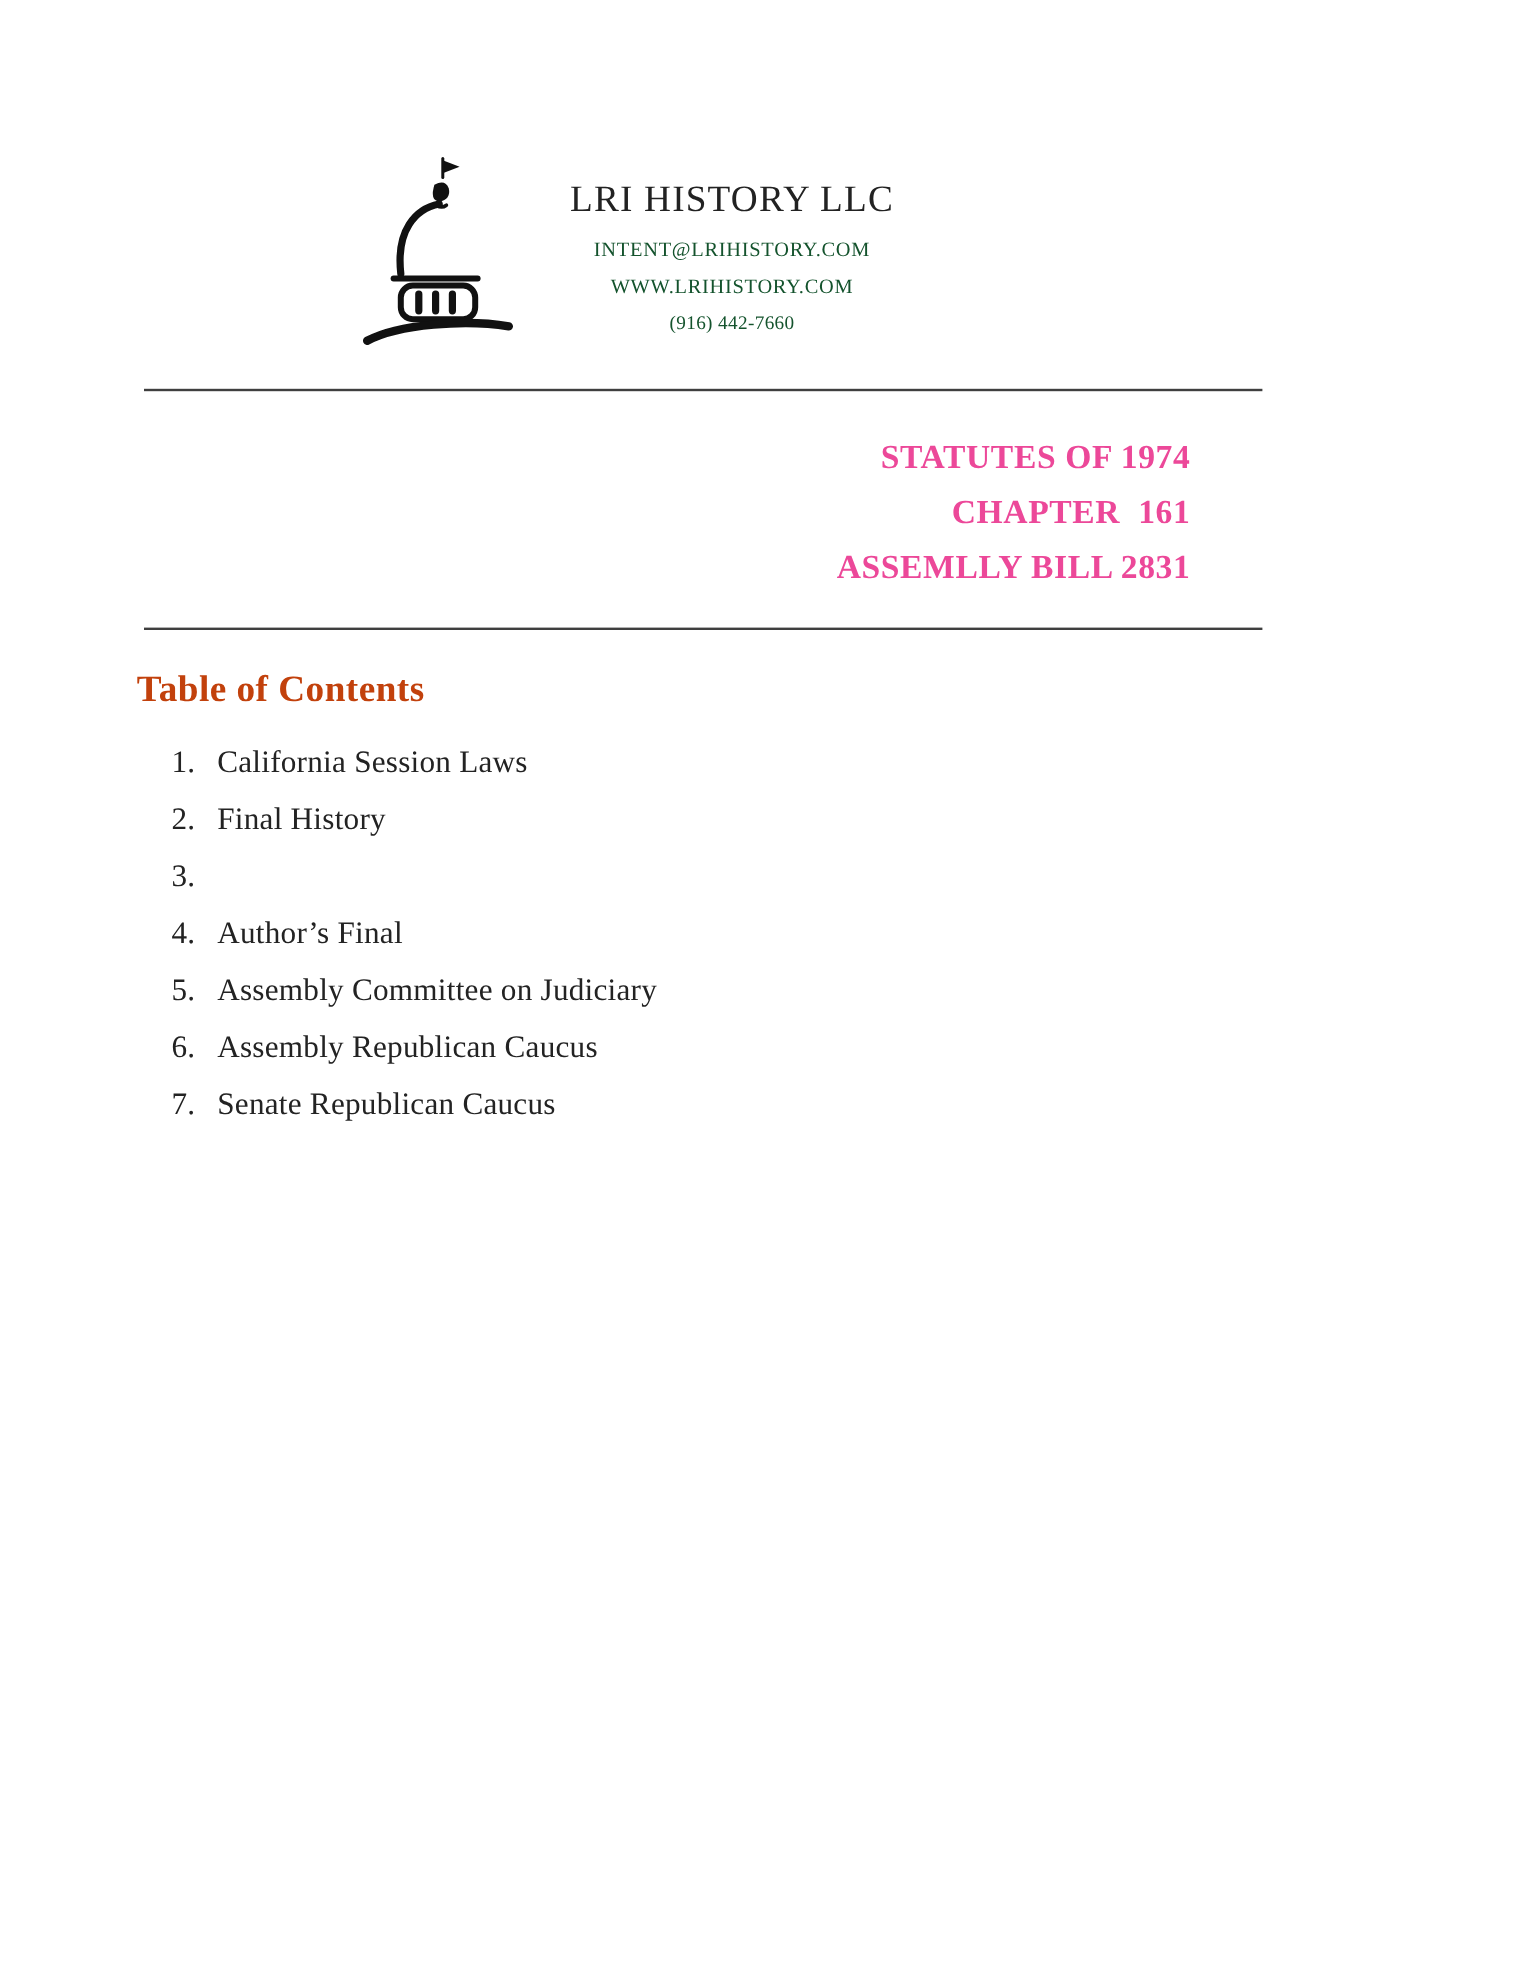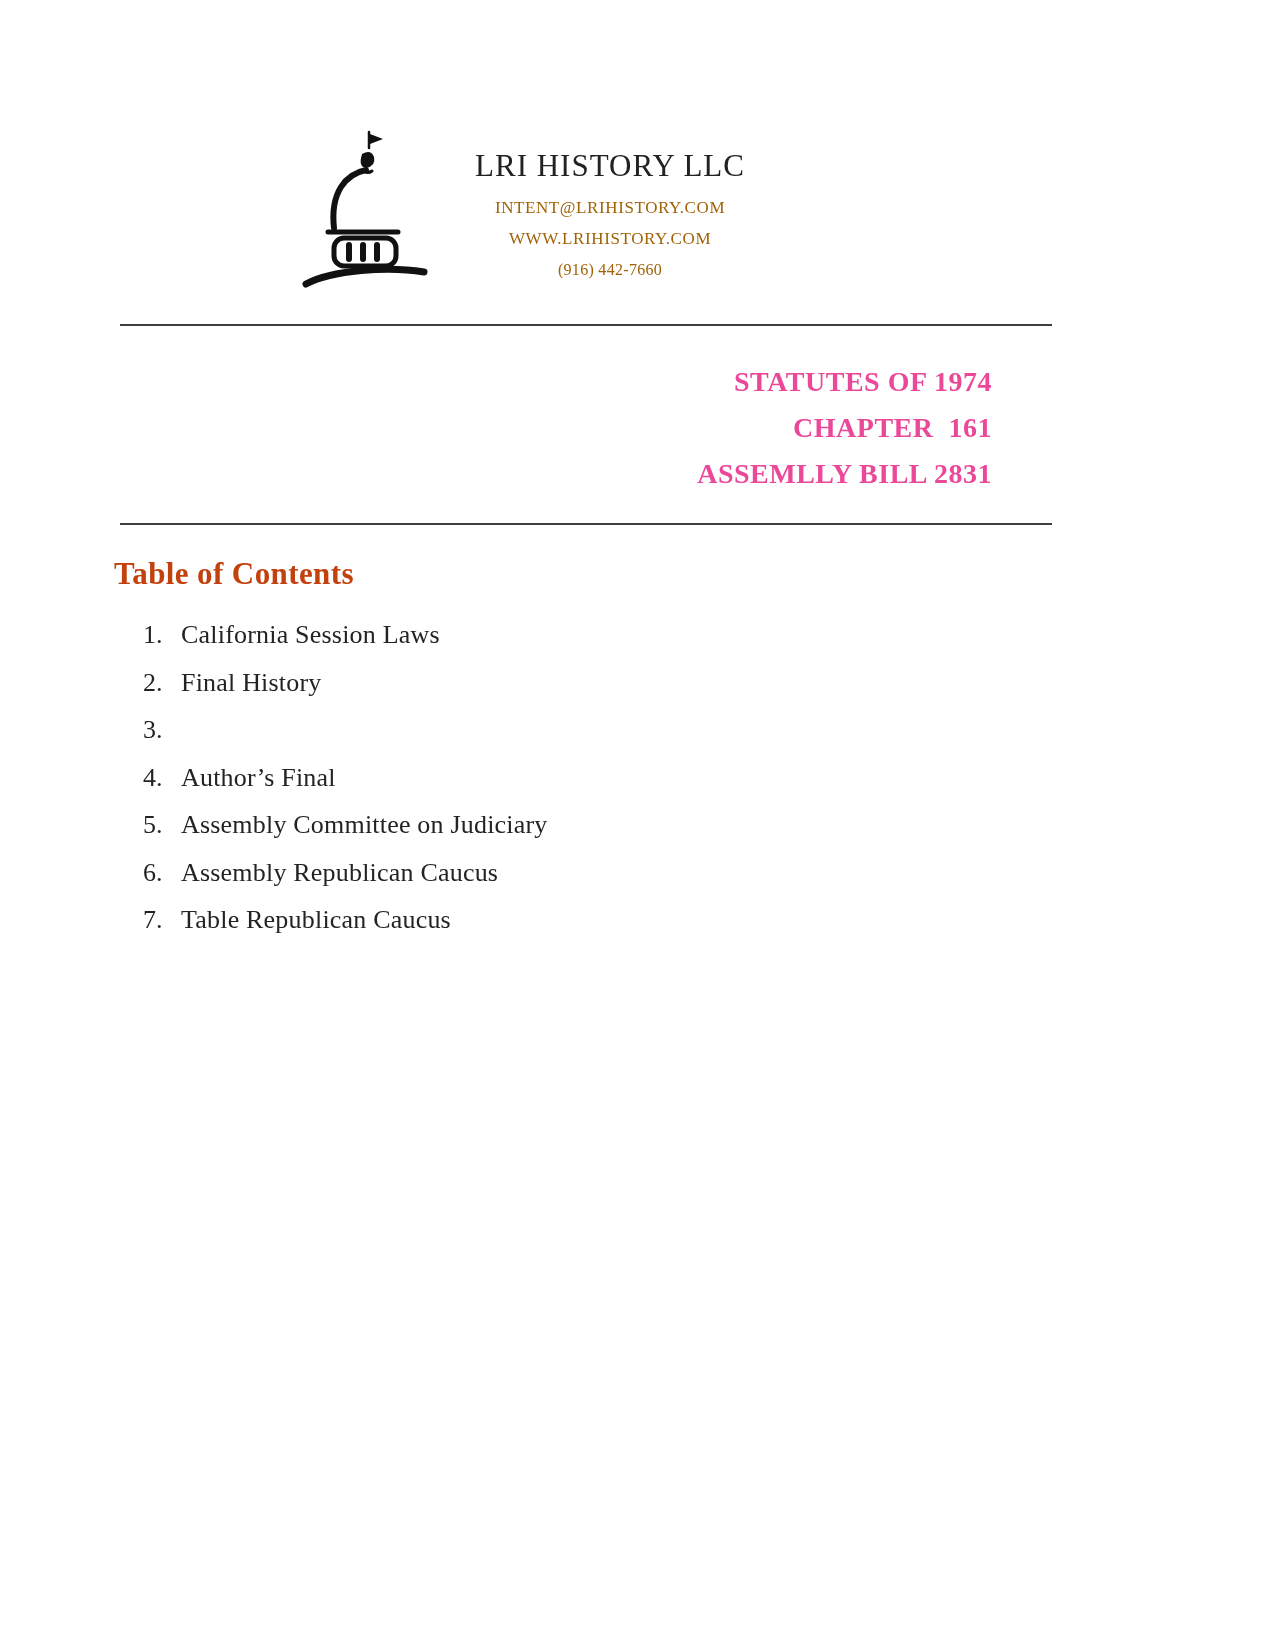--- a/index.html
+++ b/index.html
@@ -37,21 +37,21 @@
   .company-name {
     font-size: 31px;
     letter-spacing: 1px;
     color: #222222;
     margin-bottom: 14px;
     white-space: nowrap;
   }
   .contact-line {
     font-size: 17px;
     letter-spacing: 0.6px;
-    color: #a16207;
+    color: #14532d;
     margin-bottom: 11px;
     white-space: nowrap;
   }
   .contact-line.phone { font-size: 16px; letter-spacing: 0.3px; margin-top: 12px; }
 
   
   .divider {
     position: absolute;
     left: 120px;
     width: 932px;
@@ -172,17 +172,17 @@
     <div class="toc-item">
       <span class="num">5.</span>
       <span class="label">Assembly Committee on Judiciary</span>
     </div>
     <div class="toc-item">
       <span class="num">6.</span>
       <span class="label">Assembly Republican Caucus</span>
     </div>
     <div class="toc-item">
       <span class="num">7.</span>
-      <span class="label">Table Republican Caucus</span>
+      <span class="label">Senate Republican Caucus</span>
     </div>
   </div>
 
 </div>
 
 </body></html>

